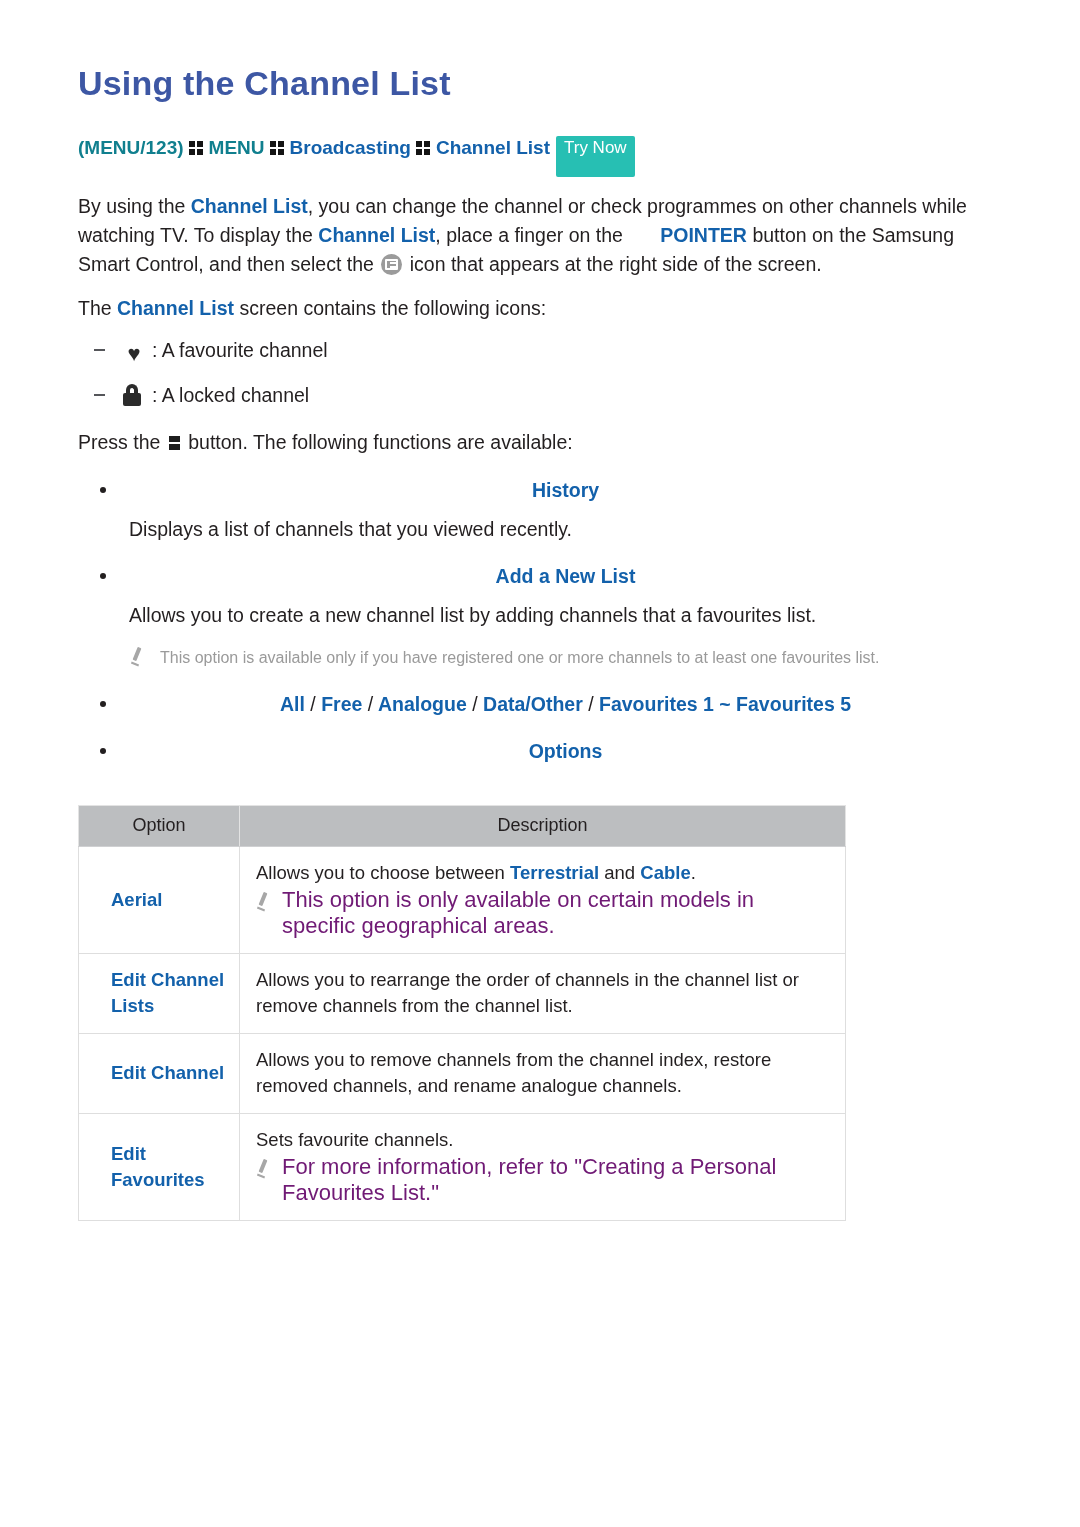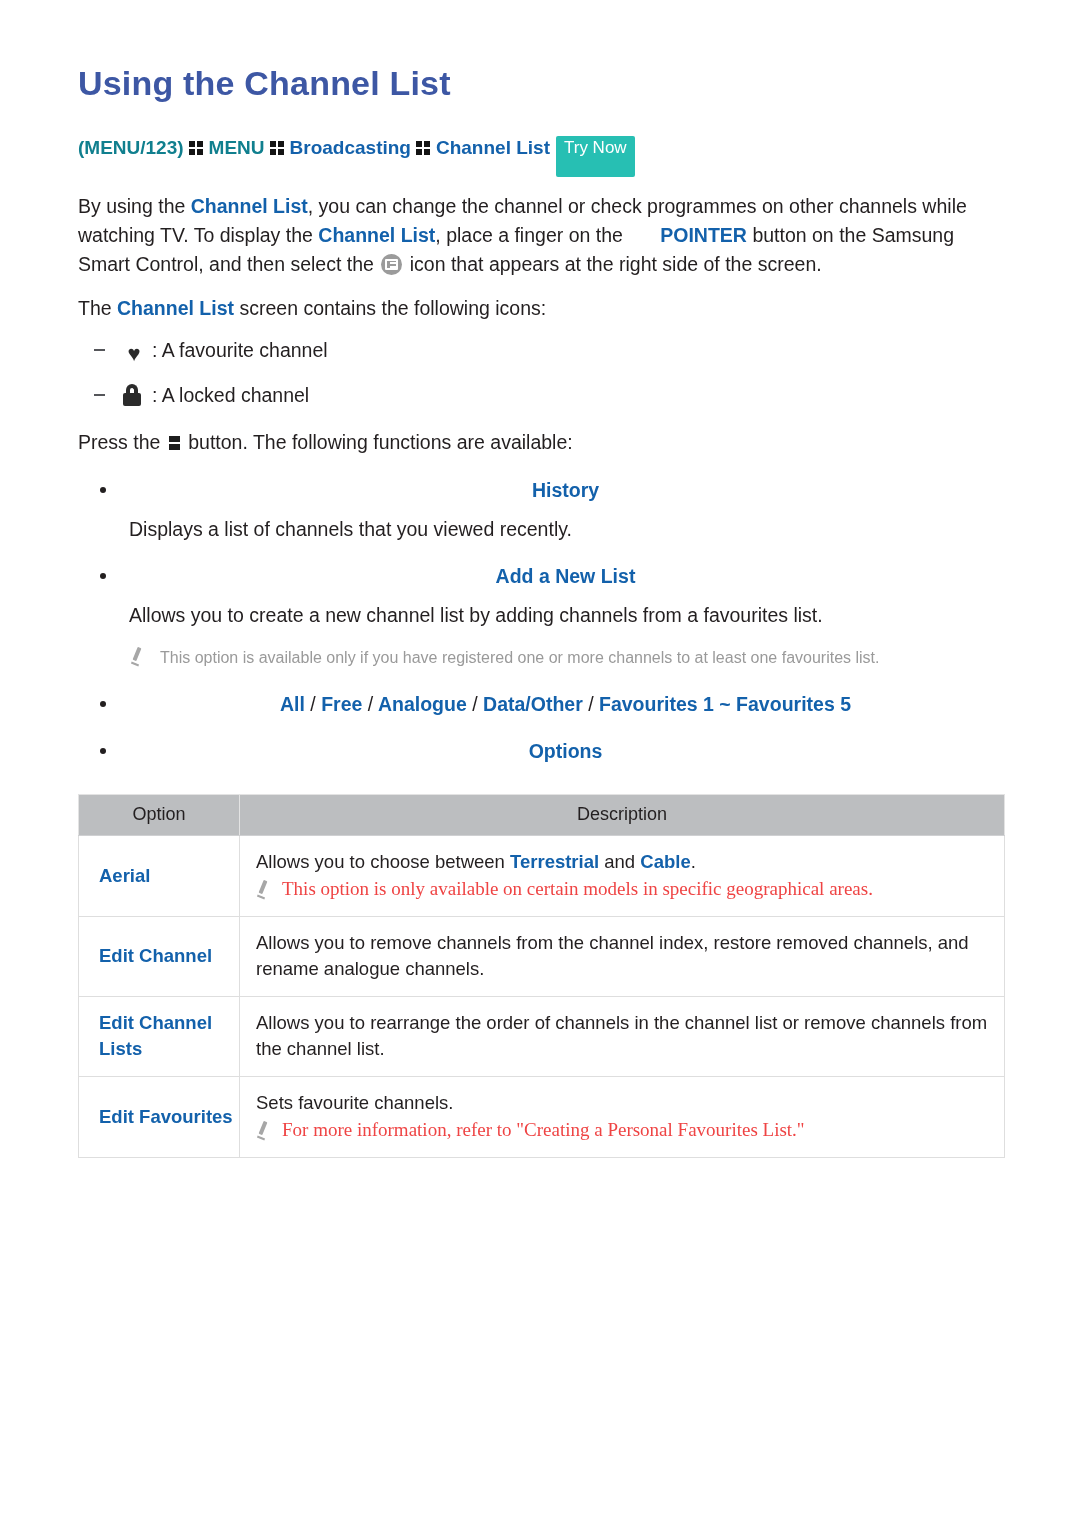--- a/index.html
+++ b/index.html
@@ -274,23 +274,23 @@
     content: "";
     position: absolute;
     left: 1px; bottom: 0px;
     width: 8px; height: 2px;
     background: #a7a7a7;
     transform: rotate(22deg);
   }
 
   
   table.opt-table {
-    margin-top: 29px;
+    margin-top: 40px;
     border-collapse: collapse;
-    width: 927px;
+    width: 768px;
     table-layout: fixed;
   }
   table.opt-table th {
     background: #bcbec0;
     border: 1px solid #e3e3e3;
     border-bottom-color: #cfd0d2;
     font-size: 18px;
     font-weight: normal;
     color: #231f20;
     text-align: center;
@@ -301,31 +301,30 @@
     border: 1px solid #dedede;
     vertical-align: middle;
     padding: 13px 16px 14px 16px;
     font-size: 18.5px;
     line-height: 26px;
     color: #231f20;
   }
   table.opt-table td.opt-name {
     color: #1361ab;
     font-weight: bold;
-    padding-left: 20px;
+    padding-left: 32px;
     padding-right: 6px;
   }
   td .cell-note {
     position: relative;
     padding-left: 26px;
-    color: #ef4444;
-    font-size: 19px;
+    color: #701a75;
+    font-size: 22px;
     line-height: 26px;
     margin-top: 1px;
-    font-family: Liberation Serif, serif;
   }
   td .cell-note .pencil {
     position: absolute;
     left: 0;
     top: 3px;
   }
 </style>
 </head>
 <body>
 
@@ -366,21 +365,21 @@
       <span>History</span>
     </div>
     <div class="bullet-desc">Displays a list of channels that you viewed recently.</div>
   </div>
 
   <div class="bullet-block">
     <div class="bullet-row">
       <span class="dot"></span>
       <span>Add a New List</span>
     </div>
-    <div class="bullet-desc">Allows you to create a new channel list by adding channels from a favourites list.</div>
+    <div class="bullet-desc">Allows you to create a new channel list by adding channels that a favourites list.</div>
     <div class="note">
       <span class="pencil"><span class="pencil-icon"></span></span>
       <span>This option is available only if you have registered one or more channels to at least one favourites list.</span>
     </div>
   </div>
 
   <div class="bullet-block">
     <div class="bullet-row">
       <span class="dot"></span>
       <span>All</span>
@@ -420,26 +419,26 @@
           <div>
             <span>Allows you to choose between </span><span class="lnk-b">Terrestrial</span><span> and </span><span class="lnk-b">Cable</span><span>.</span>
           </div>
           <div class="cell-note">
             <span class="pencil"><span class="pencil-icon"></span></span>
             <span>This option is only available on certain models in specific geographical areas.</span>
           </div>
         </td>
       </tr>
       <tr>
+        <td class="opt-name">Edit Channel Lists</td>
+        <td>Allows you to rearrange the order of channels in the channel list or remove channels from the channel list.</td>
+      </tr>
+      <tr>
         <td class="opt-name">Edit Channel</td>
         <td>Allows you to remove channels from the channel index, restore removed channels, and rename analogue channels.</td>
-      </tr>
-      <tr>
-        <td class="opt-name">Edit Channel Lists</td>
-        <td>Allows you to rearrange the order of channels in the channel list or remove channels from the channel list.</td>
       </tr>
       <tr>
         <td class="opt-name">Edit Favourites</td>
         <td>
           <div>Sets favourite channels.</div>
           <div class="cell-note">
             <span class="pencil"><span class="pencil-icon"></span></span>
             <span>For more information, refer to "Creating a Personal Favourites List."</span>
           </div>
         </td>

